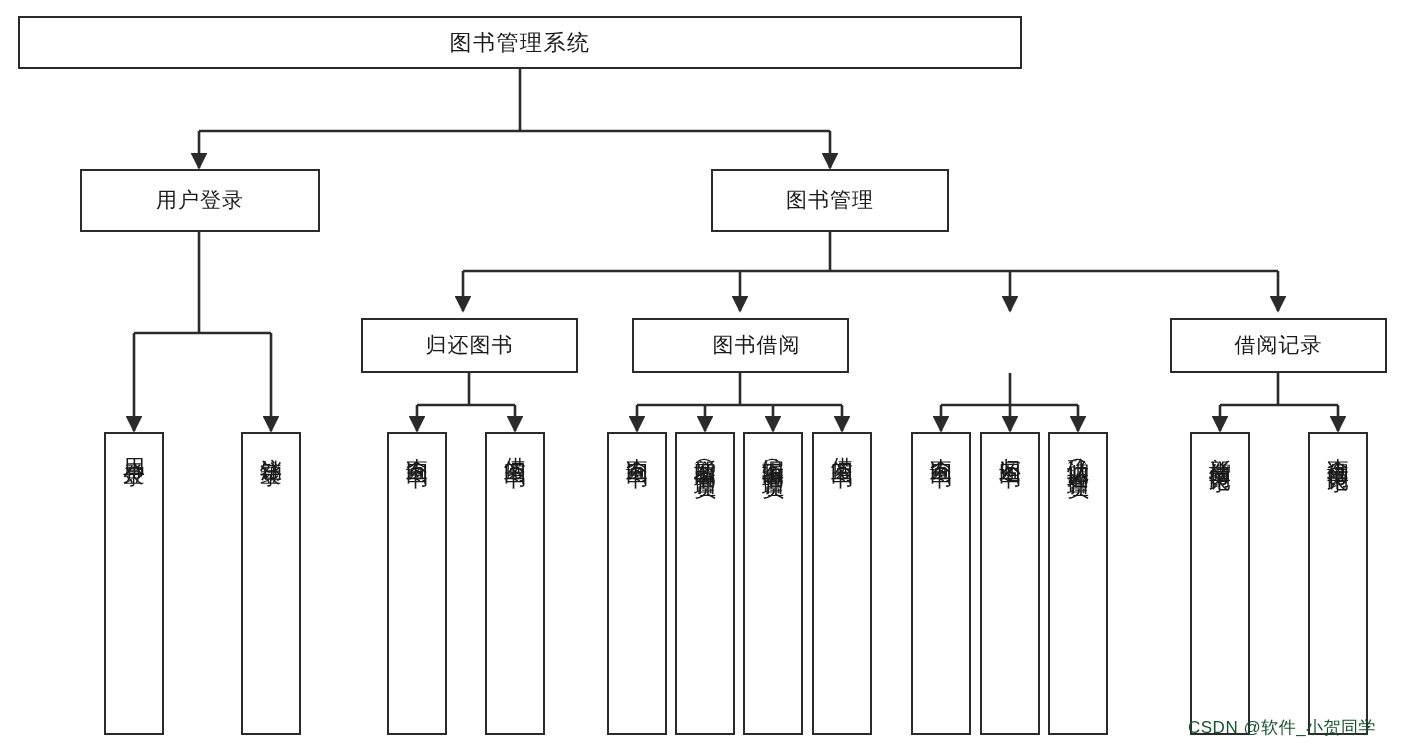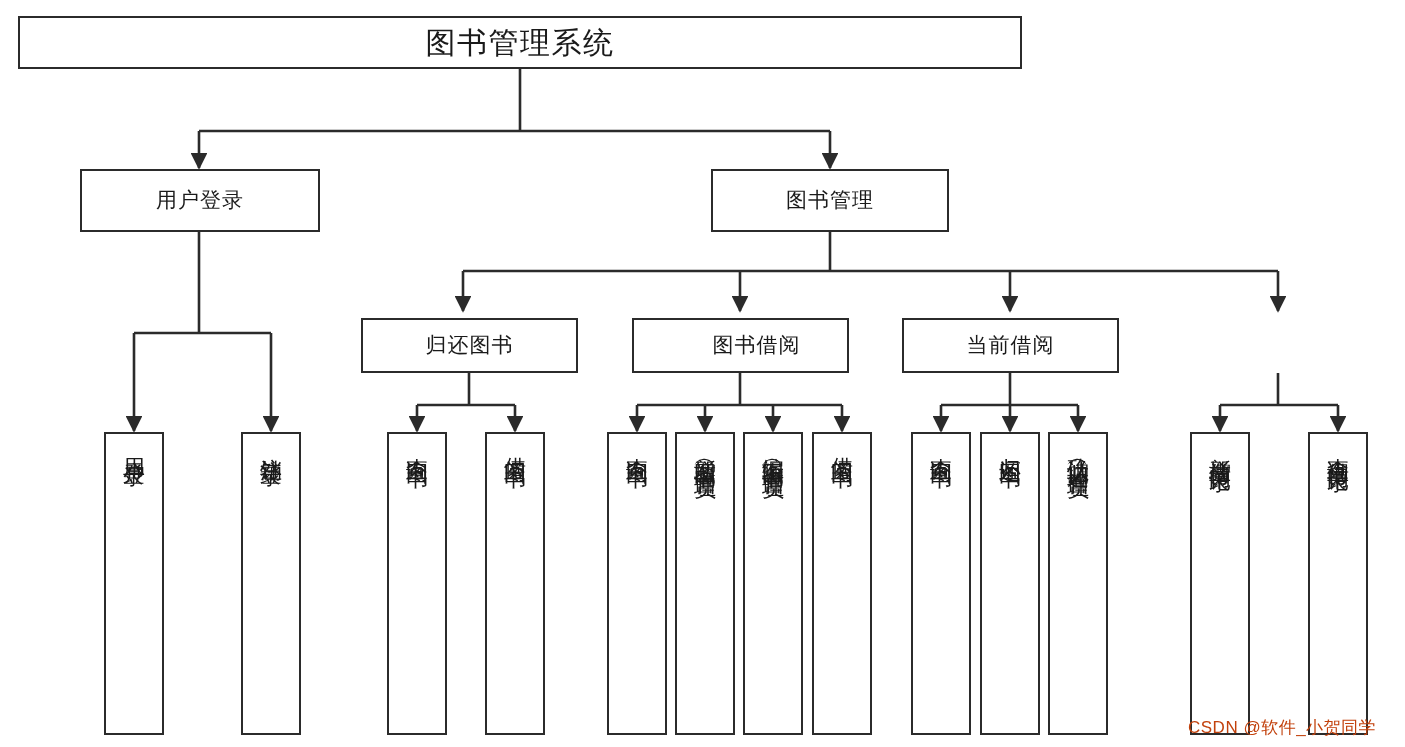--- a/index.html
+++ b/index.html
@@ -42,40 +42,40 @@
     text-align: center;
     line-height: 1.18;
     white-space: nowrap;
   }
   
   .node.horiz .node-label {
     font-size: 21px;
     letter-spacing: 1px;
   }
   .node.root .node-label {
-    font-size: 30px;
+    font-size: 22px;
     letter-spacing: 1.5px;
   }
   
   .node.vert {
     align-items: flex-start;
     justify-content: center;
     padding-top: 6px;
   }
   .node.vert .node-label {
     writing-mode: vertical-rl;
     text-orientation: upright;
     font-size: 22px;
     letter-spacing: 3px;
     line-height: 1;
     white-space: nowrap;
   }
   .watermark {
     position: absolute;
-    color: #c2410c;
+    color: #14532d;
     font-size: 17px;
     letter-spacing: 0.5px;
     white-space: nowrap;
     z-index: 3;
     user-select: none;
   }
 </style>
 </head>
 <body>
 
@@ -145,24 +145,24 @@
   </div>
 
   <div class="node horiz" style="left:361px; top:318px; width:217px; height:55px;">
     <span class="node-label">归还图书</span>
   </div>
 
   <div class="node horiz" style="left:632px; top:318px; width:217px; height:55px;padding-left:32px;">
     <span class="node-label">图书借阅</span>
   </div>
 
-  <div class="node horiz" style="left:902px; top:318px; width:217px; height:55px;">
-    <span class="node-label">当前借阅</span>
-  </div>
-
+
+  <div class="node horiz" style="left:1170px; top:318px; width:217px; height:55px;">
+    <span class="node-label">借阅记录</span>
+  </div>
 
   <div class="node vert" style="left:104px; top:432px; width:60px; height:303px;">
     <span class="node-label">用户登录</span>
   </div>
   <div class="node vert" style="left:241px; top:432px; width:60px; height:303px;">
     <span class="node-label">注销登录</span>
   </div>
 
   <div class="node vert" style="left:387px; top:432px; width:60px; height:303px;">
     <span class="node-label">查询图书</span>

